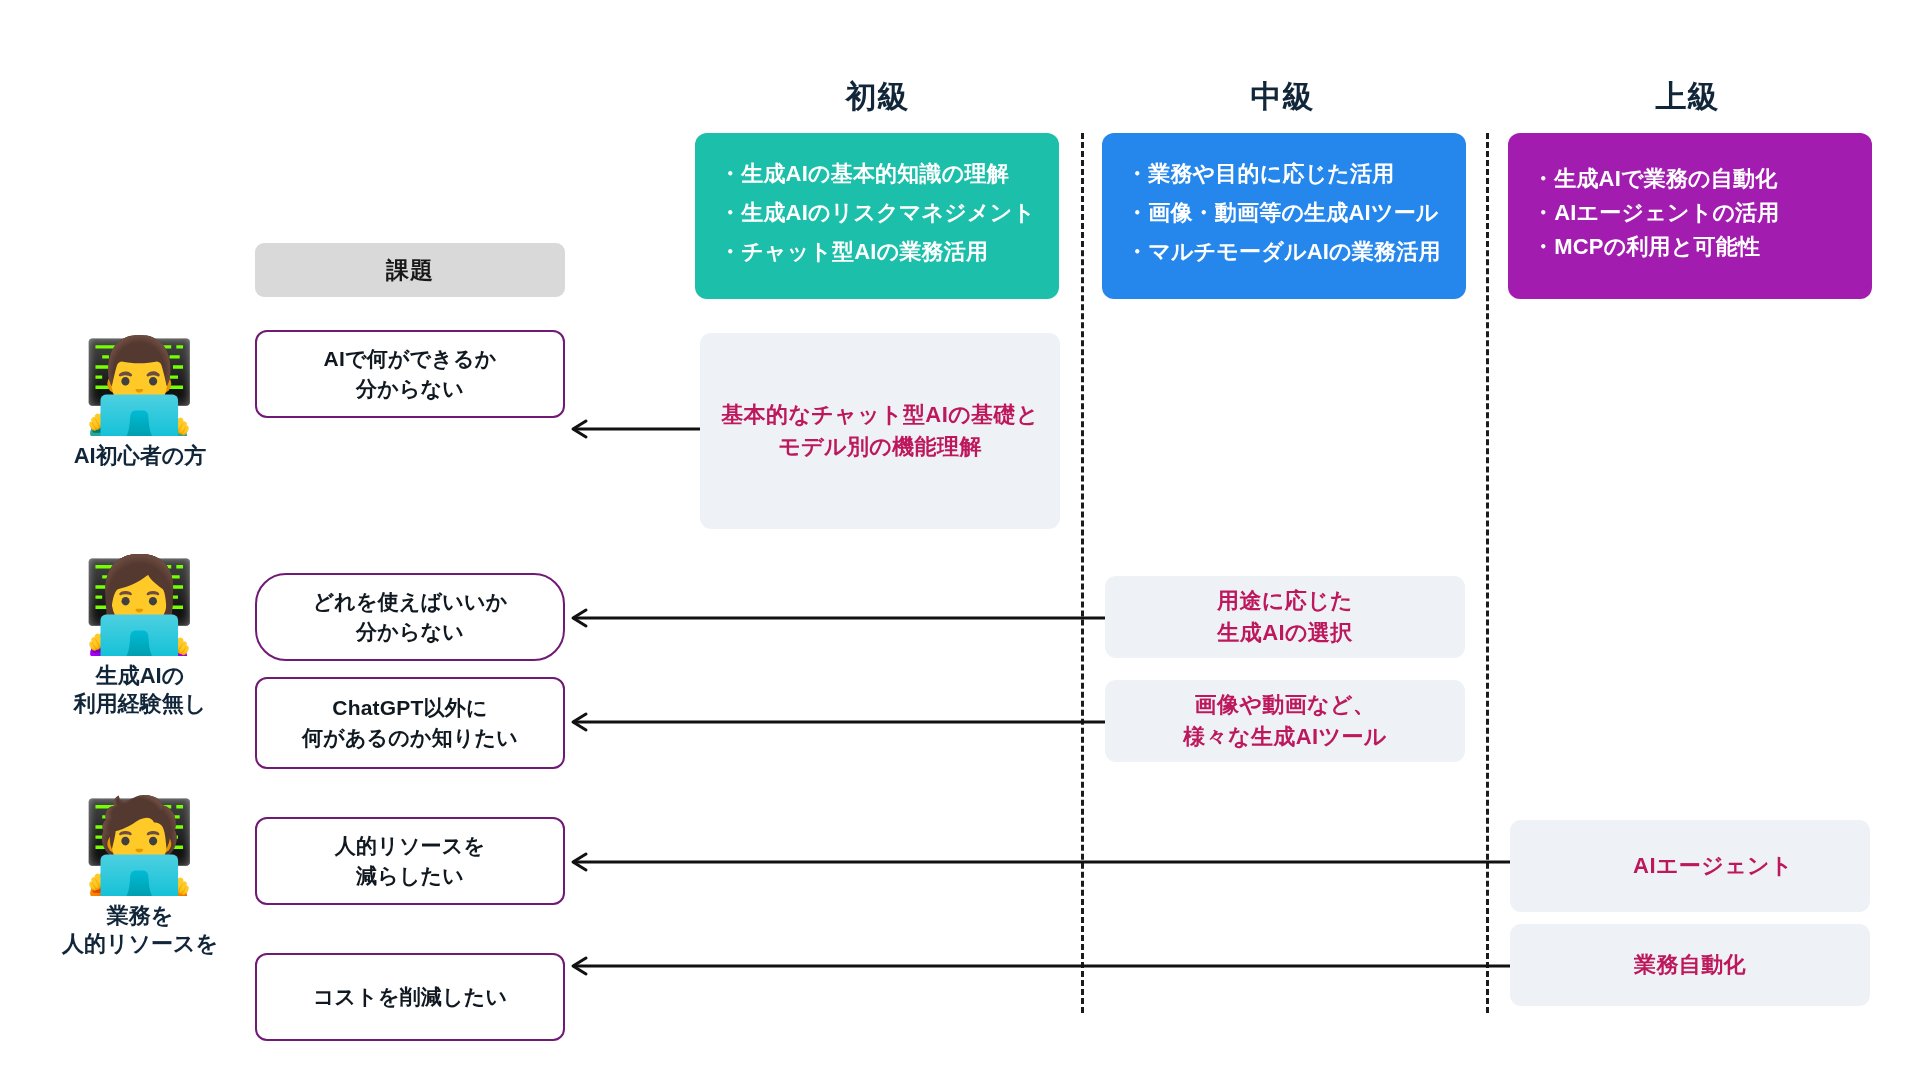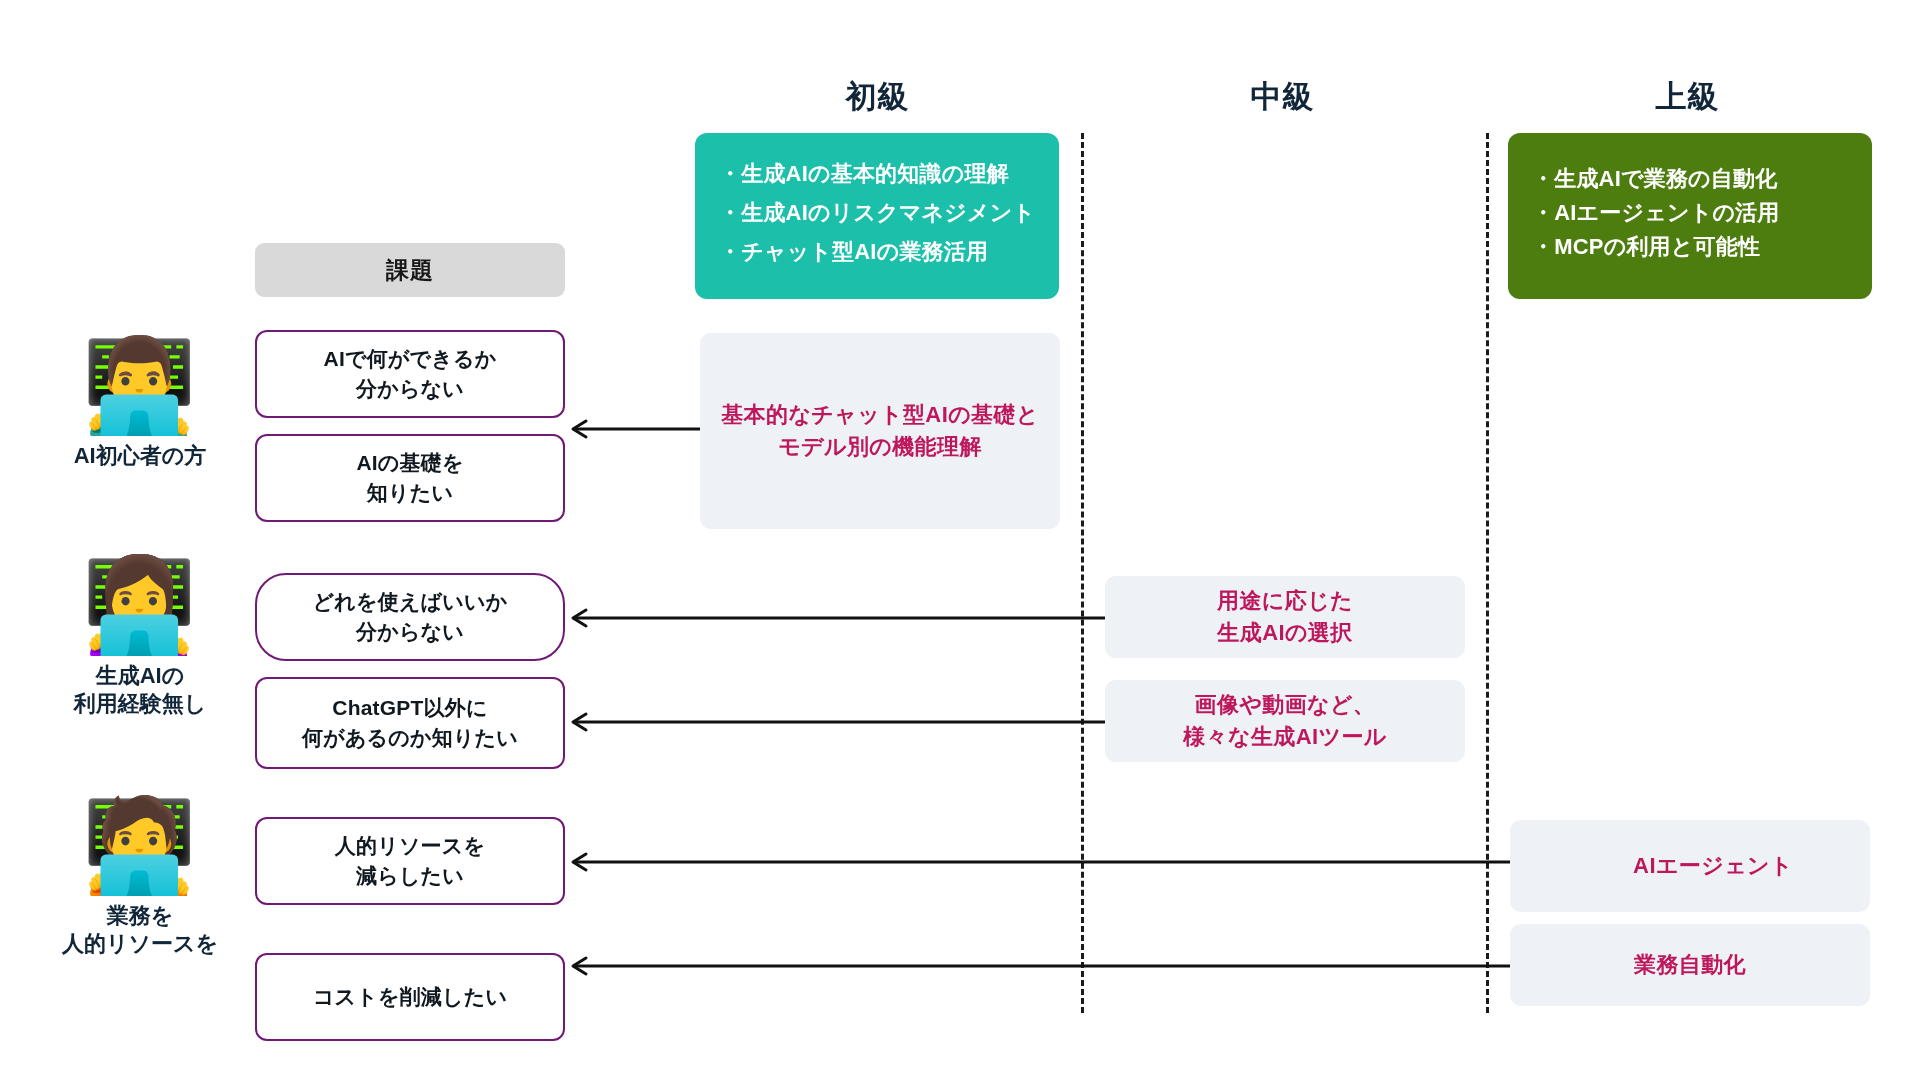--- a/index.html
+++ b/index.html
@@ -154,38 +154,41 @@
 
   <div class="divider" style="left:1081px; top:133px; height:880px;"></div>
   <div class="divider" style="left:1486px; top:133px; height:880px;"></div>
 
   <div class="level-box" style="left:695px; top:133px; width:364px; height:166px; background:#1cbfa9;">
     <div class="bullet-line">・生成AIの基本的知識の理解</div>
     <div class="bullet-line">・生成AIのリスクマネジメント</div>
     <div class="bullet-line">・チャット型AIの業務活用</div>
   </div>
 
-
-  <div class="level-box" style="left:1508px; top:133px; width:364px; height:166px; background:#4d7c0f;gap:8px;">
+  <div class="level-box" style="left:1102px; top:133px; width:364px; height:166px; background:#2586ec;">
+    <div class="bullet-line">・業務や目的に応じた活用</div>
+    <div class="bullet-line">・画像・動画等の生成AIツール</div>
+    <div class="bullet-line">・マルチモーダルAIの業務活用</div>
+  </div>
+
+  <div class="level-box" style="left:1508px; top:133px; width:364px; height:166px; background:#a21caf;gap:8px;">
     <div class="bullet-line">・生成AIで業務の自動化</div>
     <div class="bullet-line">・AIエージェントの活用</div>
     <div class="bullet-line">・MCPの利用と可能性</div>
   </div>
 
   <div class="issue-chip" style="left:255px; top:243px; width:310px; height:54px;">課題</div>
 
   <div class="persona" style="left:40px; top:340px;">
     <div class="persona-emoji">👨‍💻</div>
     <div class="persona-label">AI初心者の方</div>
   </div>
 
   <div class="pain-box" style="left:255px; top:330px; width:310px; height:88px;">AIで何ができるか
 分からない</div>
-  <div class="pain-box" style="left:255px; top:434px; width:310px; height:88px;">AIの基礎を
-知りたい</div>
 
   <div class="solution-box" style="left:700px; top:333px; width:360px; height:196px;">基本的なチャット型AIの基礎と
 モデル別の機能理解</div>
 
   <div class="arrow" style="left:570px; top:418px; width:130px;">
     <svg width="130" height="22" viewBox="0 0 130 22">
       <line x1="3" y1="11" x2="130" y2="11" stroke="#111111" stroke-width="3"></line>
       <polyline points="16,3 3,11 16,19" fill="none" stroke="#111111" stroke-width="3" stroke-linecap="round" stroke-linejoin="round"></polyline>
     </svg>
   </div>

